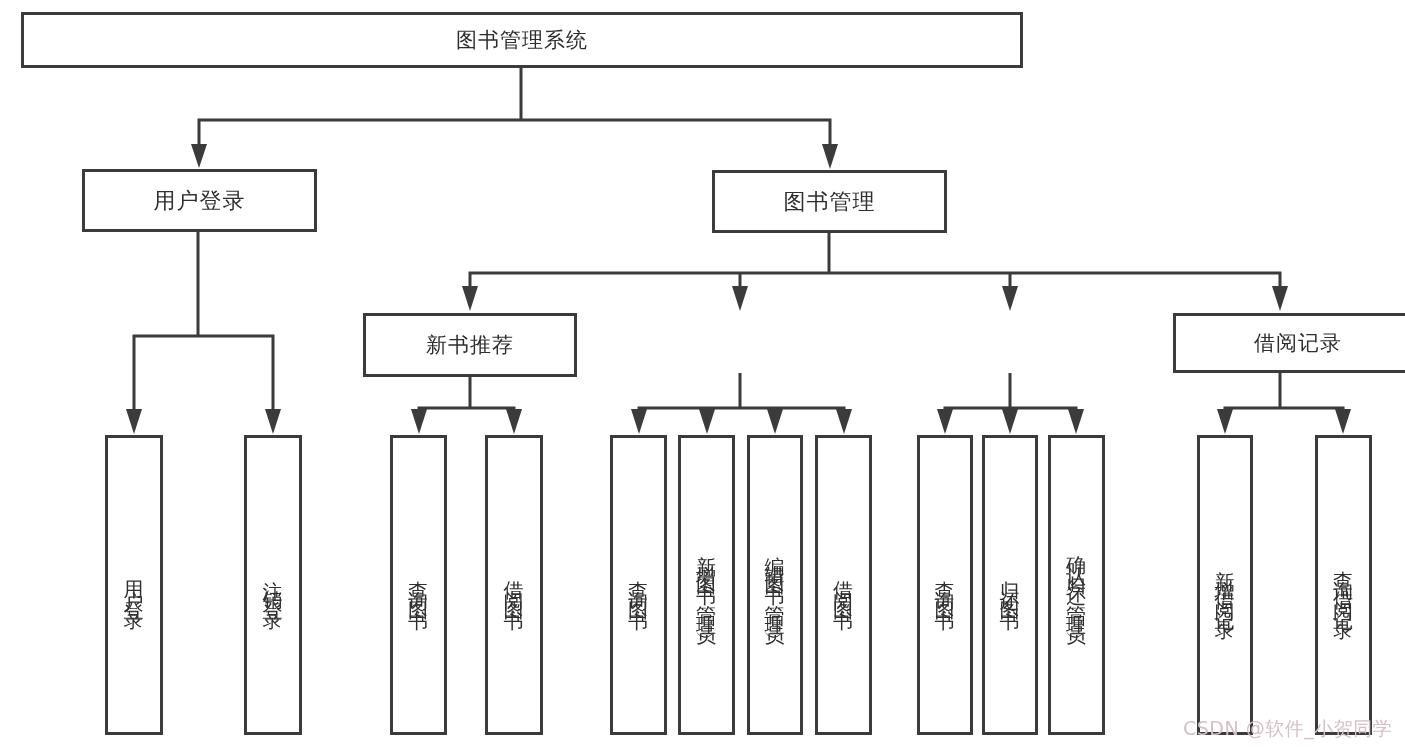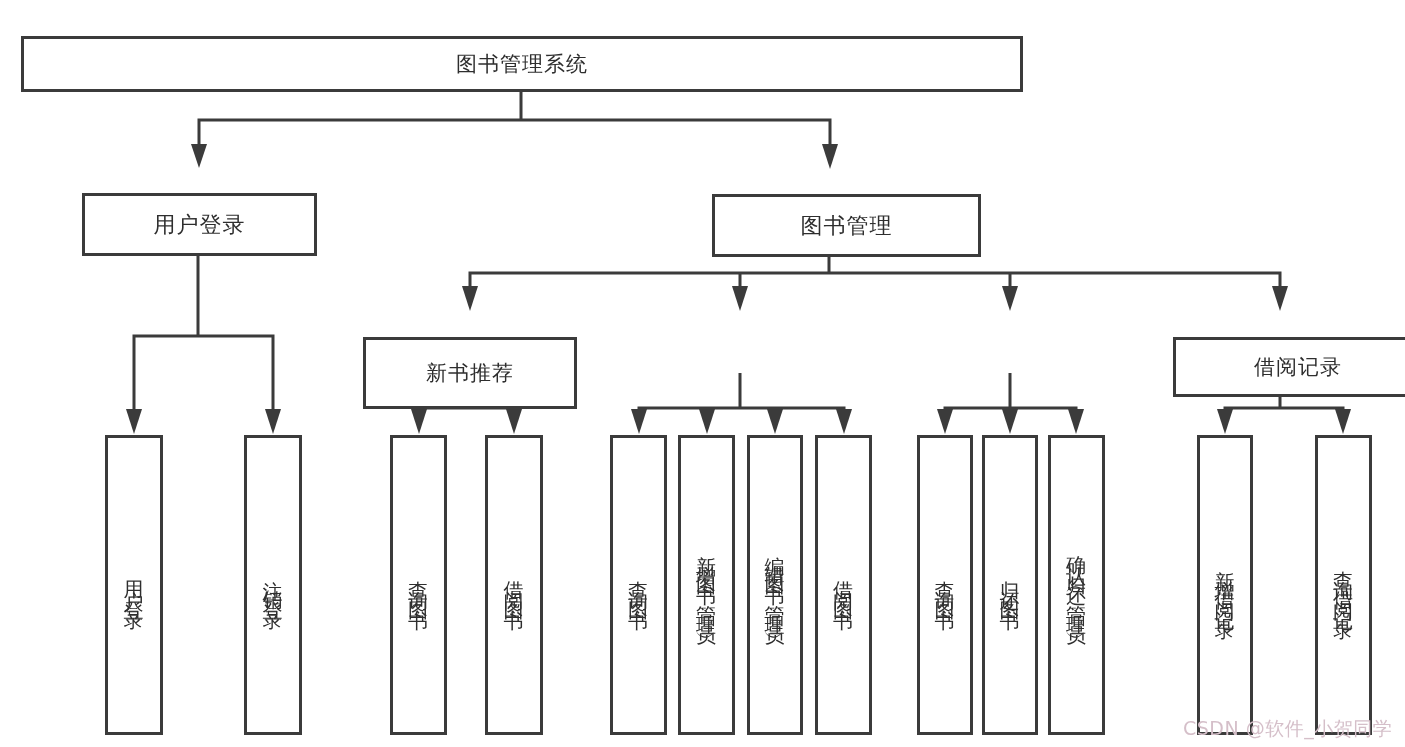--- a/index.html
+++ b/index.html
@@ -16,21 +16,21 @@
   }
   .connectors{position:absolute;left:0;top:0;width:1405px;height:747px;}
   .connectors path{stroke:var(--line);stroke-width:3;fill:none;}
   .connectors polygon{fill:var(--line);stroke:none;}
   .node{
     position:absolute;box-sizing:border-box;background:#fff;
     border:3px solid var(--line);
     display:flex;align-items:center;justify-content:center;
     color:var(--text);z-index:2;
   }
-  .node.h{font-size:21px;letter-spacing:1px;white-space:nowrap;margin-top:24px;}
+  .node.h{font-size:21px;letter-spacing:1px;white-space:nowrap;}
   .node.lvl2{font-size:22px;}
   .node.v{
     writing-mode:vertical-rl;text-orientation:mixed;
     font-size:20px;letter-spacing:10px;line-height:1;
   }
   .watermark{
     position:absolute;z-index:5;color:var(--wm);
     font-size:19px;white-space:nowrap;letter-spacing:0.5px;
   }
 </style>
@@ -71,23 +71,23 @@
     <polygon points="1068,409 1084,409 1076,434"></polygon>
 
     <path d="M1280,373 L1280,408 M1225,411 L1225,408 L1343,408 L1343,411"></path>
     <polygon points="1217,409 1233,409 1225,434"></polygon>
     <polygon points="1335,409 1351,409 1343,434"></polygon>
   </svg>
 
   <div class="node h" style="left:21px;top:12px;width:1002px;height:56px">图书管理系统</div>
 
   <div class="node h lvl2" style="left:82px;top:169px;width:235px;height:63px">用户登录</div>
-  <div class="node h lvl2" style="left:712px;top:170px;width:269px;height:63px">图书管理</div>
+  <div class="node h lvl2" style="left:712px;top:170px;width:235px;height:63px">图书管理</div>
 
-  <div class="node h" style="left:363px;top:313px;width:214px;height:72px">新书推荐</div>
+  <div class="node h" style="left:363px;top:313px;width:214px;height:64px">新书推荐</div>
   <div class="node h" style="left:1173px;top:313px;width:250px;height:60px">借阅记录</div>
 
   <div class="node v" style="left:105px;top:435px;width:58px;height:300px">用户登录</div>
   <div class="node v" style="left:244px;top:435px;width:58px;height:300px">注销登录</div>
 
   <div class="node v" style="left:390px;top:435px;width:57px;height:300px">查询图书</div>
   <div class="node v" style="left:485px;top:435px;width:58px;height:300px">借阅图书</div>
 
   <div class="node v" style="left:610px;top:435px;width:57px;height:300px">查询图书</div>
   <div class="node v" style="left:678px;top:435px;width:57px;height:300px">新增图书（管理员）</div>

